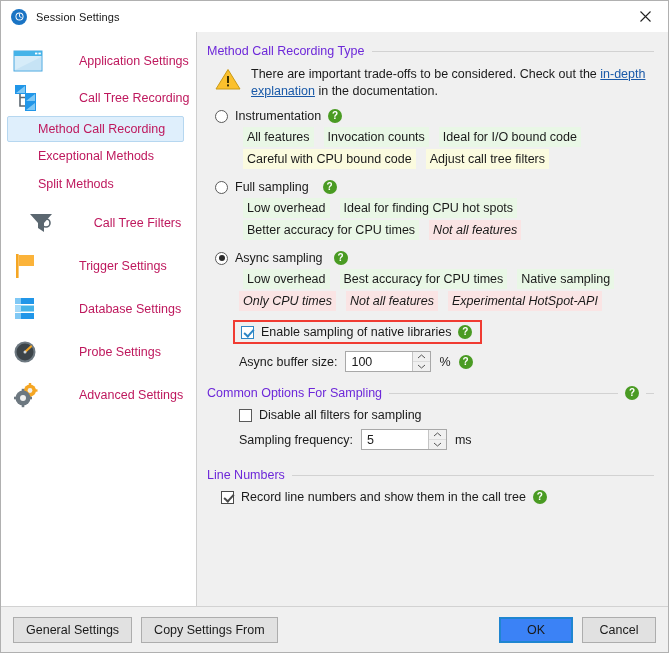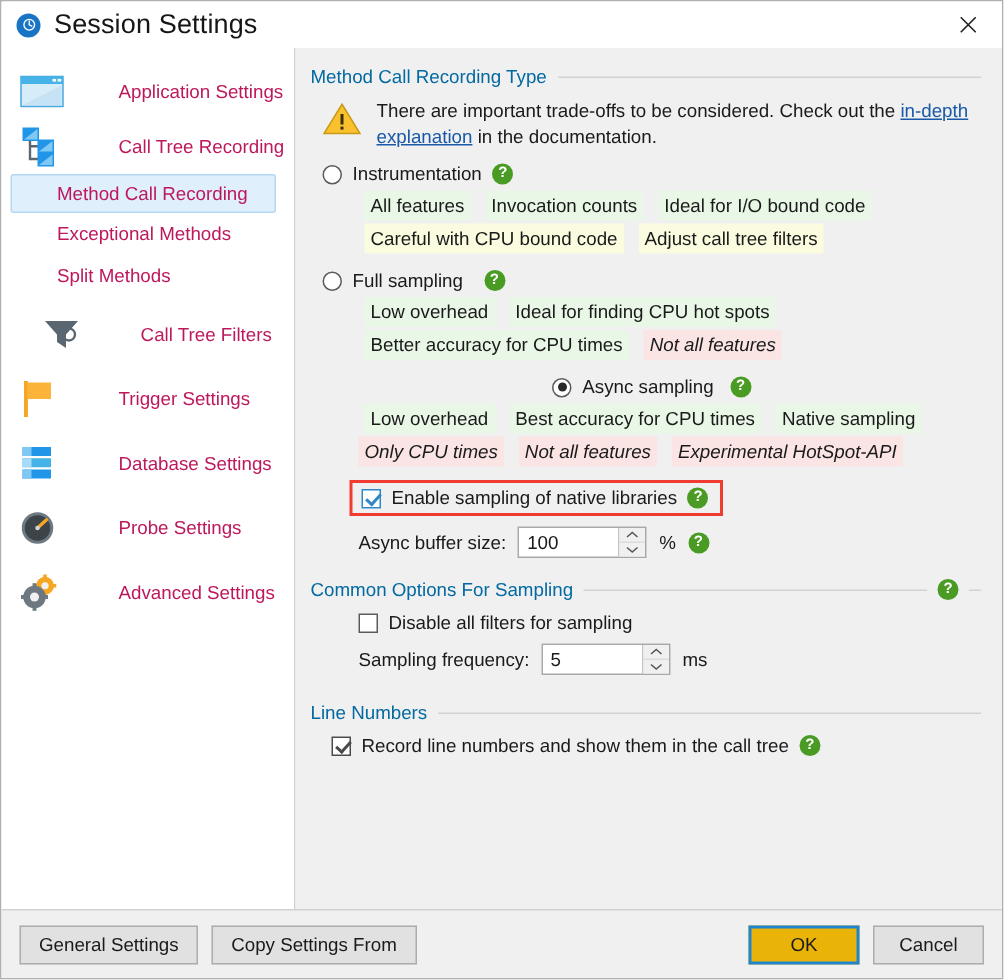--- a/index.html
+++ b/index.html
@@ -44,21 +44,21 @@
     border-radius: 50%;
     background: #1a74c4;
     display: flex;
     align-items: center;
     justify-content: center;
     margin-right: 9px;
     flex: none;
   }
   .title-icon svg { display:block; }
   .title-text {
-    font-size: 18px;
+    font-size: 11px;
     color: #161616;
     letter-spacing: .1px;
   }
   .close-btn {
     position: absolute;
     right: 0;
     top: 0;
     width: 46px;
     height: 31px;
     display: flex;
@@ -128,21 +128,21 @@
 
   .group { margin-bottom: 2px; }
   .group-head {
     display: flex;
     align-items: center;
     gap: 7px;
     margin-bottom: 8px;
   }
   .group-title {
     font-size: 12.5px;
-    color: #0369a1;
+    color: #6d28d9;
     white-space: nowrap;
   }
   .group-line {
     flex: 1;
     height: 1px;
     background: #d2d2d2;
   }
 
   .warn-row {
     display: flex;
@@ -325,21 +325,21 @@
     border: 1px solid #adadad;
     font-family: "Liberation Sans", sans-serif;
     font-size: 12.5px;
     color: #1a1a1a;
     cursor: pointer;
     box-sizing: border-box;
   }
   .btn + .btn { margin-left: 9px; }
   .btn.default {
     border: 2px solid #1f85d0;
-    background: #eab308;
+    background: #3b82f6;
   }
   .spacer { flex: 1; }
   .btn.ok { width: 74px; }
   .btn.cancel { width: 74px; }
 </style>
 </head>
 <body>
 
 <div class="window">
 
@@ -520,21 +520,21 @@
         <div class="tags">
           <span class="tag green">Low overhead</span>
           <span class="tag green">Ideal for finding CPU hot spots</span>
         </div>
         <div class="tags">
           <span class="tag green">Better accuracy for CPU times</span>
           <span class="tag red">Not all features</span>
         </div>
 
         
-        <div class="opt-row" style="margin-top:11px;justify-content:center;">
+        <div class="opt-row" style="margin-top:11px;">
           <span class="radio on"></span>
           <span class="opt-label">Async sampling</span>
           <span class="help" style="margin-left:4px;">?</span>
         </div>
         <div class="tags">
           <span class="tag green">Low overhead</span>
           <span class="tag green">Best accuracy for CPU times</span>
           <span class="tag green">Native sampling</span>
         </div>
         <div class="tags" style="margin-left:32px;">

